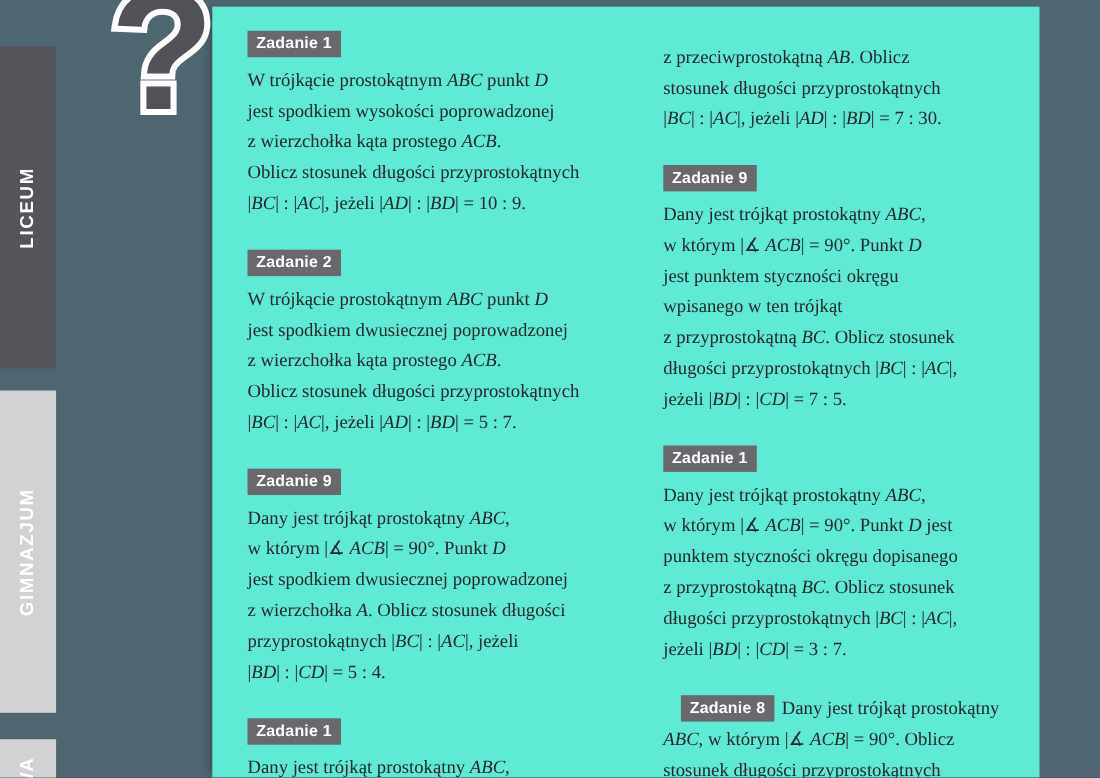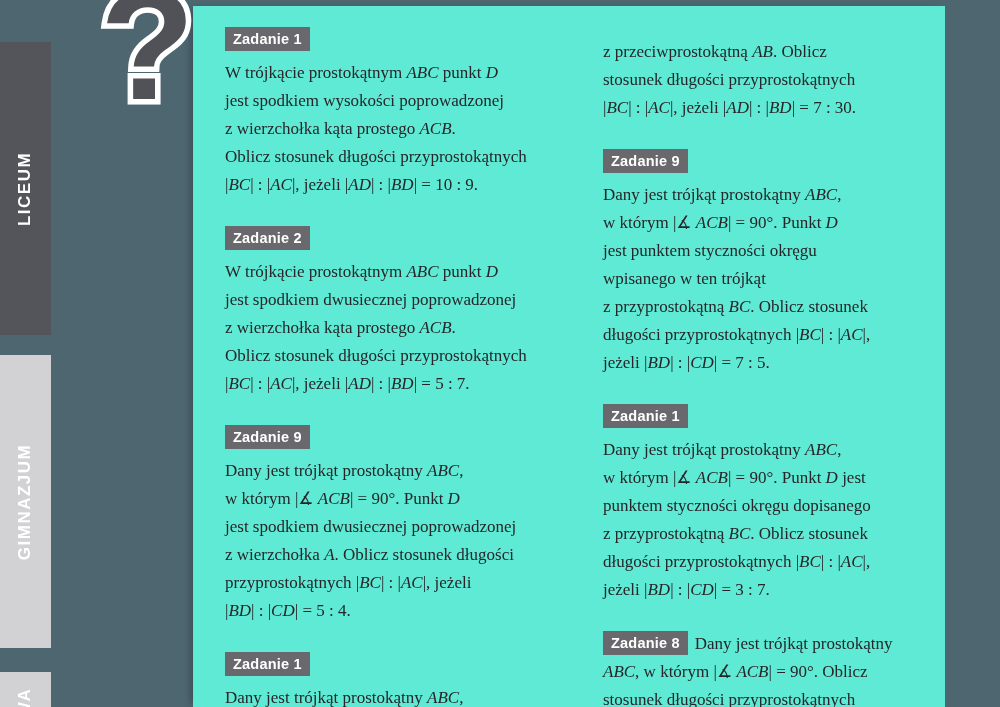--- a/index.html
+++ b/index.html
@@ -24,21 +24,21 @@
   .col-right{width:318px;}
   .col p{margin:5px 0 0 0;white-space:nowrap;}
   .col p.cont{margin-top:12px;}
   .task{margin-top:26px;}
   .task:first-child{margin-top:0;}
 
   .badge{display:inline-block;background:#69696d;color:#ffffff;
          font-family:"Liberation Sans",sans-serif;font-weight:bold;
          font-size:14.5px;line-height:1;padding:5px 8px 4px 8px;
          letter-spacing:0.2px;position:relative;top:-1px;}
-  .badge.inline{margin-right:7px;}
+  .badge.inline{margin-right:7px;margin-left:16px;}
 
   
   .qmark{position:absolute;left:100px;top:-32px;z-index:5;width:160px;height:160px;
          font-family:"Liberation Sans",sans-serif;font-weight:bold;
          font-size:155px;line-height:1;pointer-events:none;}
   .qmark span{position:absolute;left:0;top:0;}
   .q-stroke{color:#515257;-webkit-text-stroke:11px #ffffff;}
   .q-fill{color:#515257;}
 </style>
 </head>

